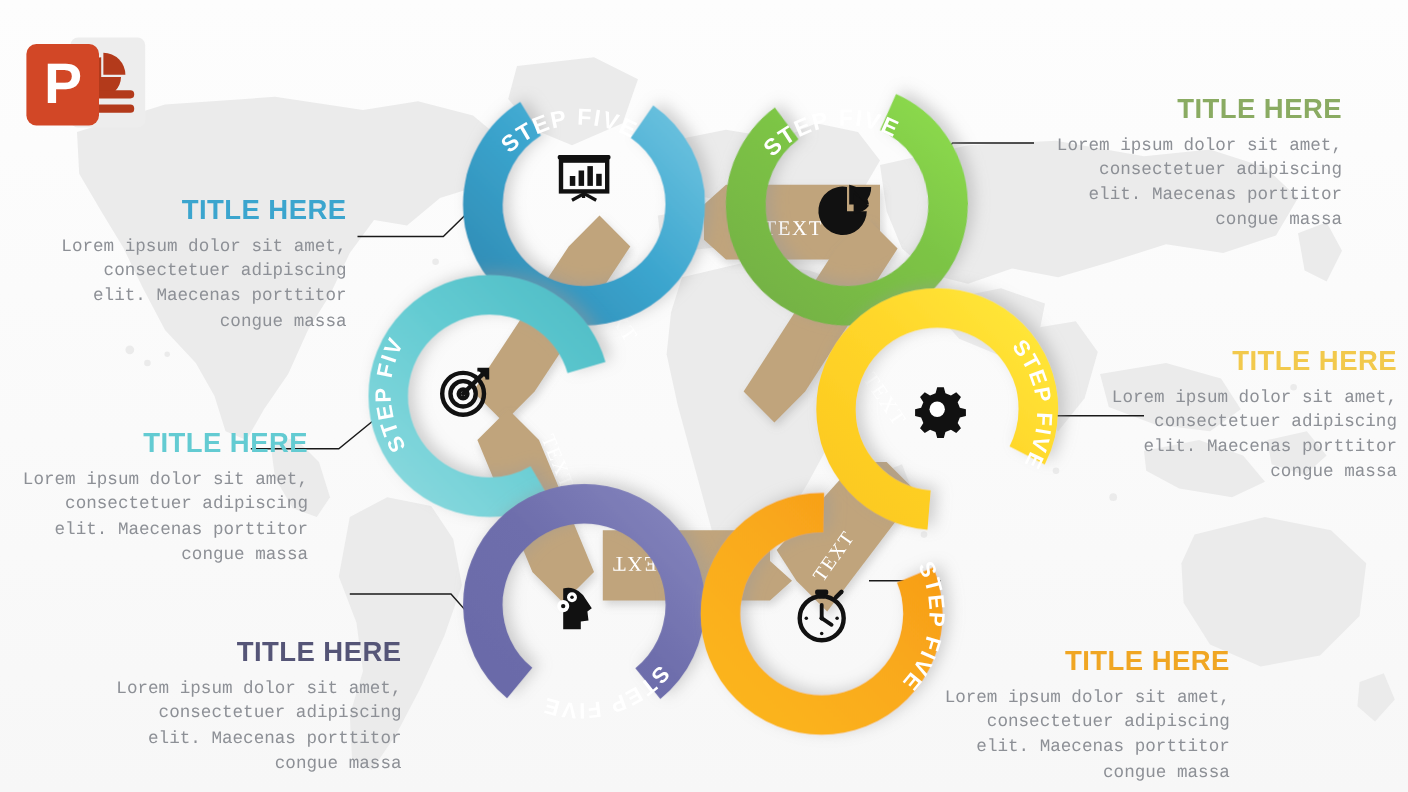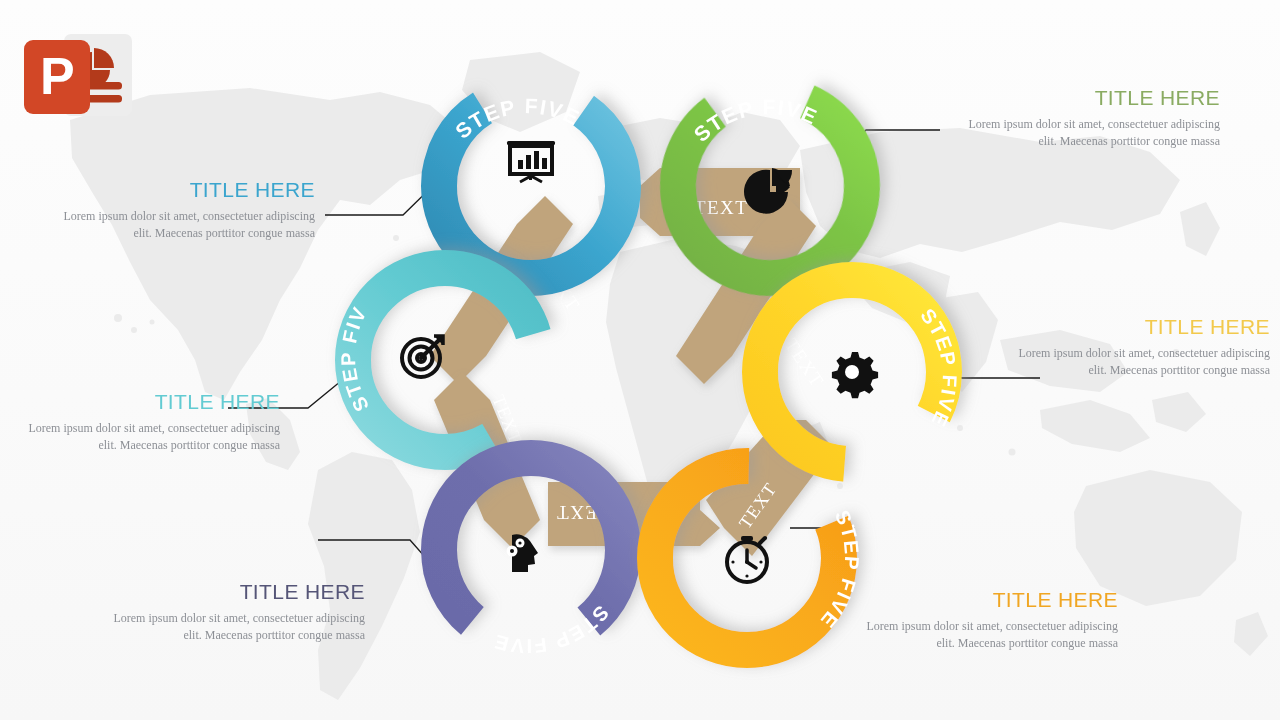--- a/index.html
+++ b/index.html
@@ -39,32 +39,32 @@
     width: 1280px; height: 720px;
   }
 
   
   .callout {
     position: absolute;
     width: 270px;
     text-align: right;
   }
   .callout .c-title {
-    font-size: 21px;
-    font-weight: normal;
+    font-size: 25px;
+    font-weight: bold;
     letter-spacing: 0.4px;
     margin: 0 0 7px 0;
     line-height: 1.1;
   }
   .callout .c-body {
-    font-size: 12px;
+    font-size: 16px;
     line-height: 1.42;
     color: #8d9096;
     margin: 0;
-    font-family: Liberation Serif, serif;
+    font-family: Liberation Mono, monospace;
     font-weight: 300;
   }
   .callout.left-side  { text-align: right; }
   .callout.right-side { text-align: right; }
 
   #callout-0 { left: 45px;  top: 178px; }
   #callout-1 { left: 950px; top: 86px;  }
   #callout-2 { left: 10px;  top: 390px; }
   #callout-3 { left: 1000px;top: 315px; }
   #callout-4 { left: 95px;  top: 580px; }

